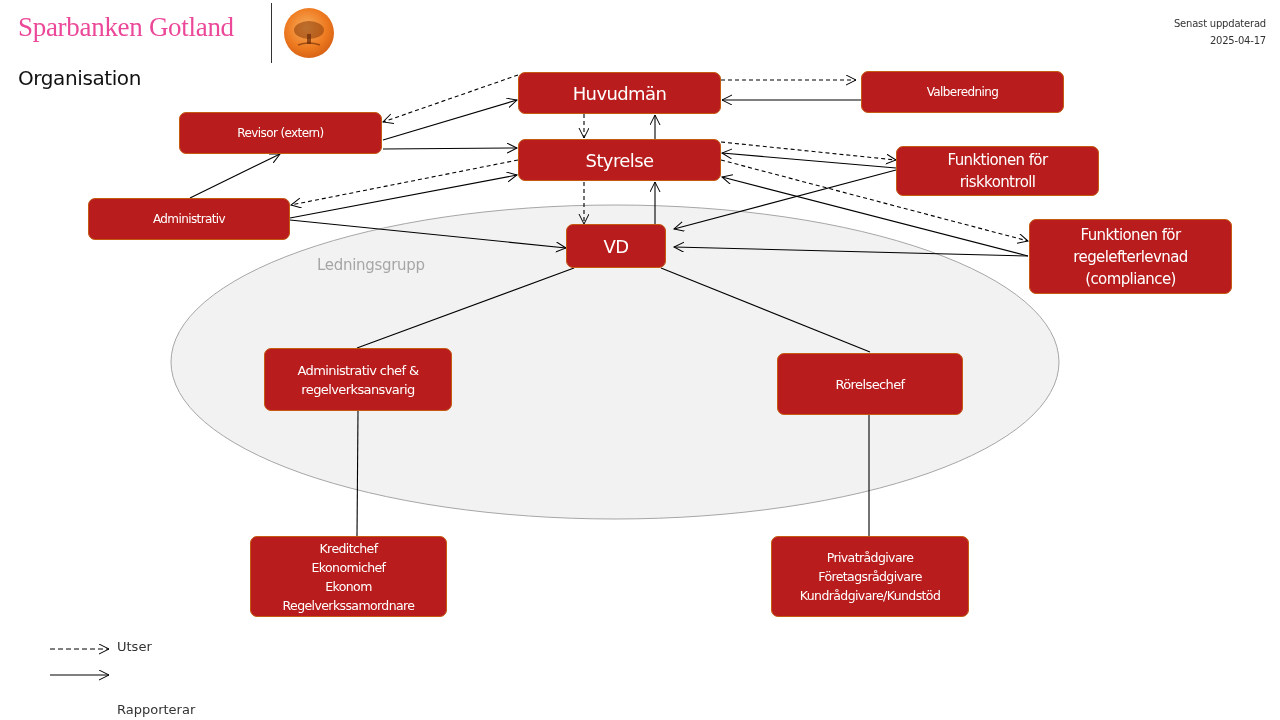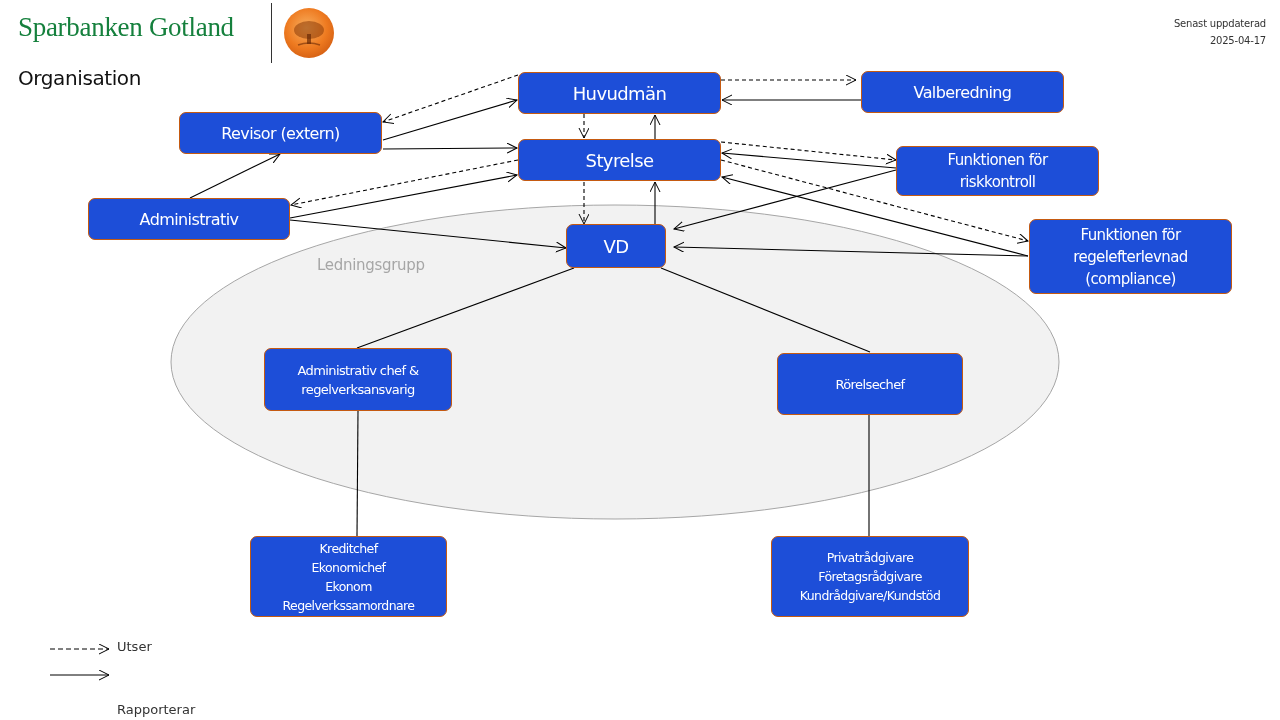--- a/index.html
+++ b/index.html
@@ -1,34 +1,34 @@
 <!DOCTYPE html>
 <html><head>
 <meta charset="utf-8">
 <style>
   html, body { margin:0; padding:0; background:#ffffff; }
   body { width:1280px; height:720px; position:relative; overflow:hidden;
          font-family:"DejaVu Sans", sans-serif; }
   .brand-name { position:absolute; left:18px; top:12px; font-family:"Liberation Serif", serif;
-                font-size:27px; color:#15803d; letter-spacing:-0.3px; }
+                font-size:27px; color:#ec4899; letter-spacing:-0.3px; }
   .brand-divider { position:absolute; left:271px; top:3px; width:1px; height:60px; background:#333; }
   .brand-logo { position:absolute; left:284px; top:8px; width:50px; height:50px; border-radius:50%;
                 background:radial-gradient(circle at 45% 40%, #f8b060 0%, #ee7a20 50%, #c04a08 100%); }
   .brand-logo svg { position:absolute; left:0; top:0; }
   .page-title { position:absolute; left:18px; top:66px; font-family:"DejaVu Sans", sans-serif;
                 font-size:20px; color:#111; letter-spacing:-0.4px; }
   .updated { position:absolute; right:14px; top:15px; text-align:right; font-size:10px; color:#333;
              line-height:17px; letter-spacing:-0.2px; }
   svg#diagram { position:absolute; left:0; top:0; }
-  .node { position:absolute; background:#1d4ed8; border:1px solid #c55a11; border-radius:7px;
+  .node { position:absolute; background:#b91c1c; border:1px solid #c55a11; border-radius:7px;
           color:#ffffff; display:flex; align-items:center; justify-content:center; text-align:center;
           box-sizing:border-box; font-family:"DejaVu Sans", sans-serif; letter-spacing:-0.6px; }
   .node span { white-space:pre-line; }
   .fs18 { font-size:18px; }
-  .fs16 { font-size:16px; }
+  .fs16 { font-size:12px; }
   .fs15 { font-size:15px; line-height:22px; }
   .fs13 { font-size:13px; line-height:19px; }
   .fs12 { font-size:12.5px; line-height:19px; }
   .ellipse-label { position:absolute; left:317px; top:256px; font-size:15px; color:#a6a6a6; letter-spacing:-0.3px; }
   .legend-label { position:absolute; left:117px; font-size:13px; color:#333; }
 </style>
 </head>
 <body>
 
 <div class="brand-name">Sparbanken Gotland</div>

